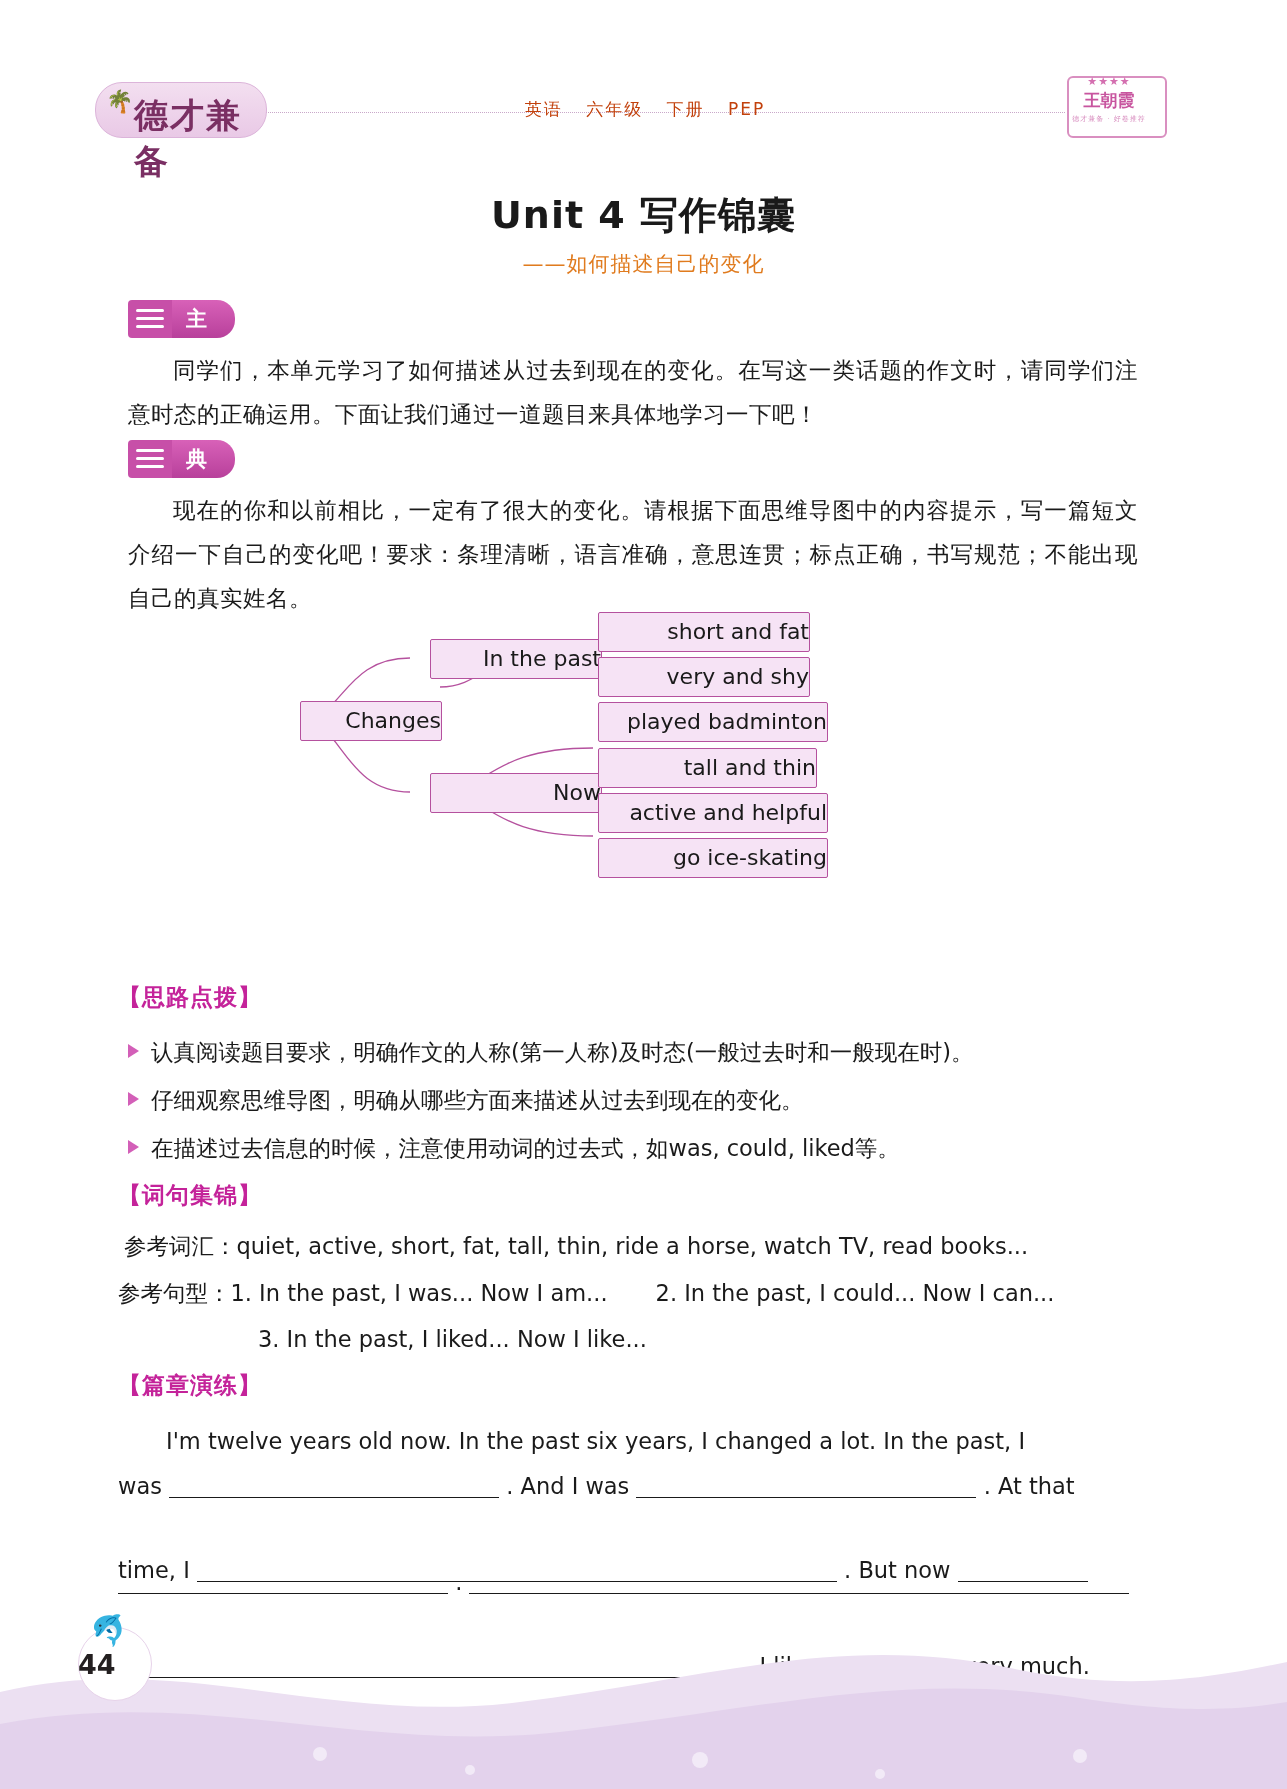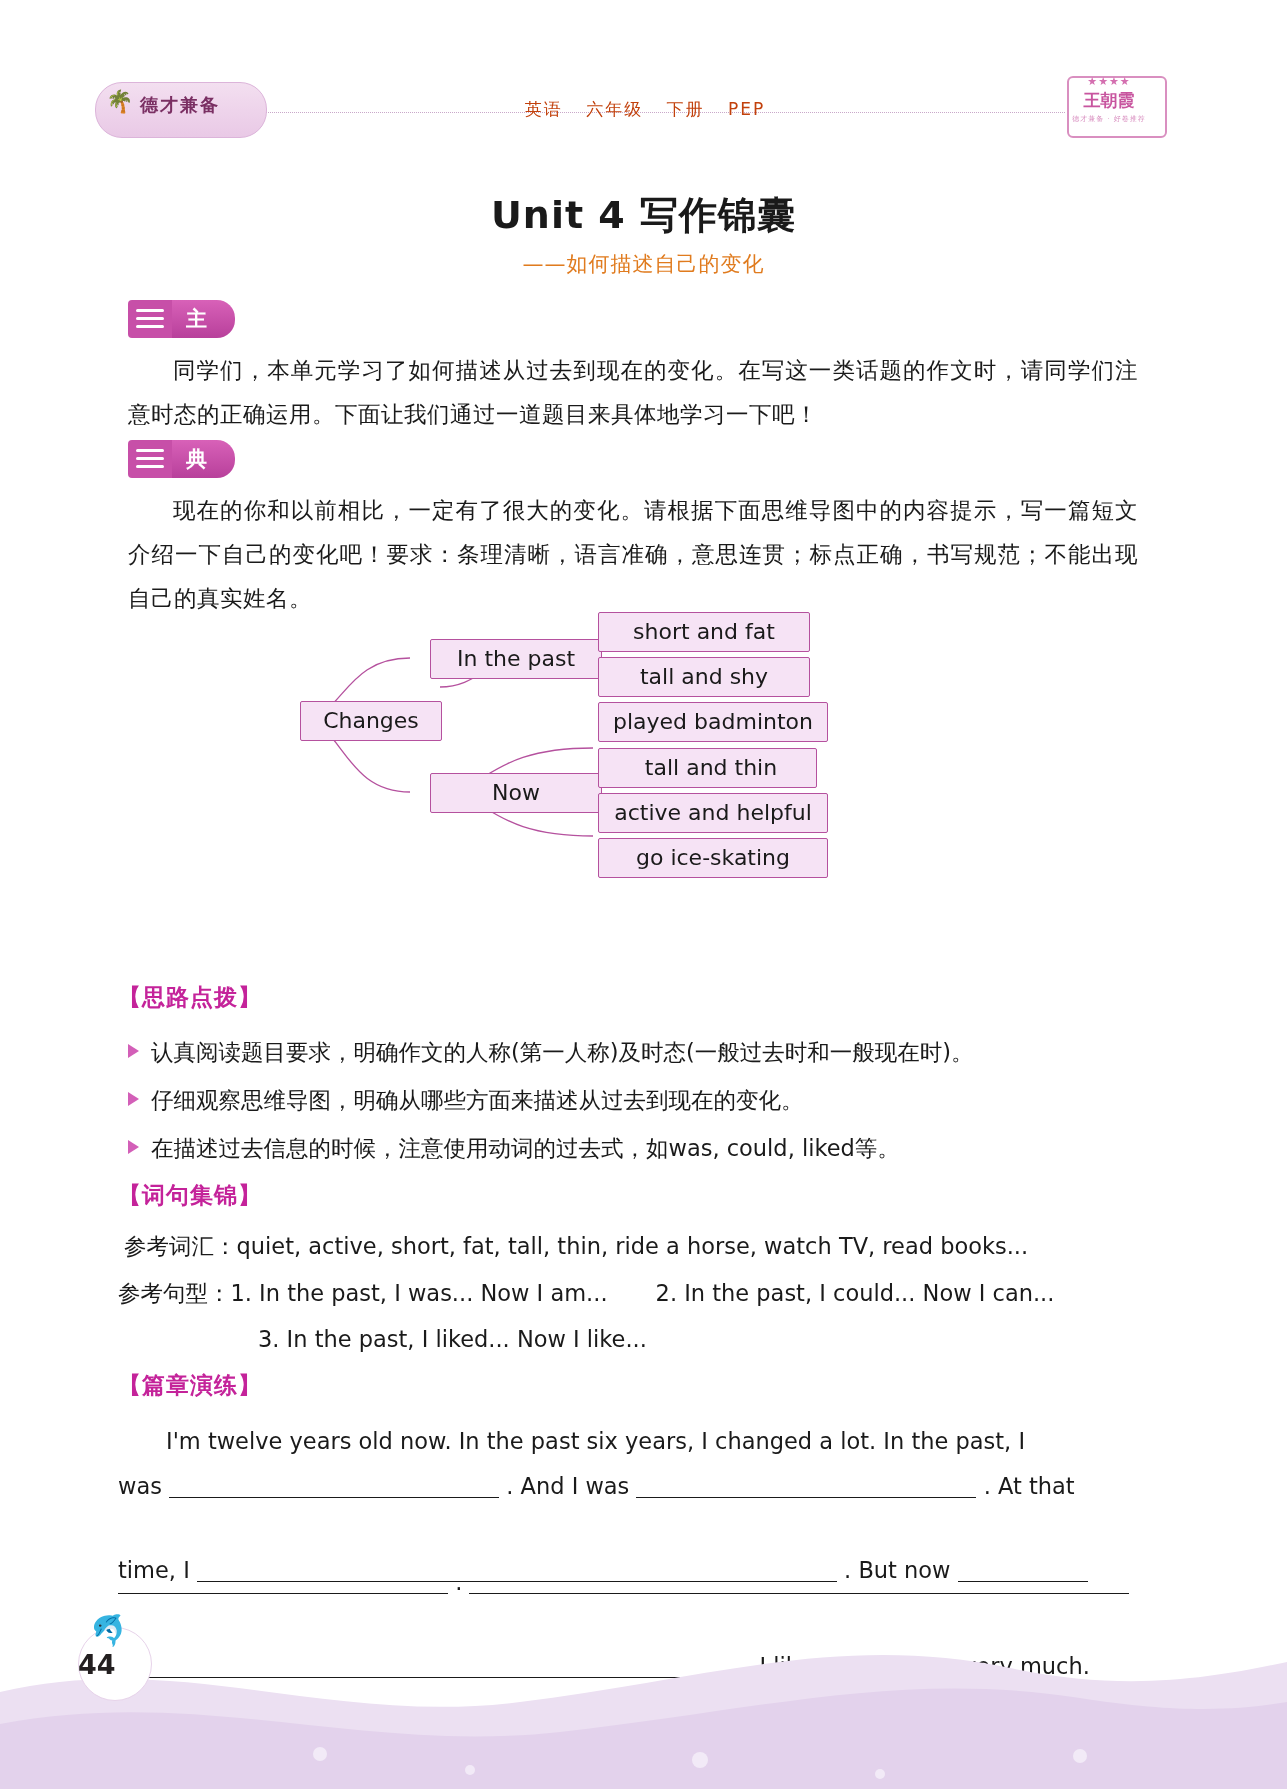--- a/index.html
+++ b/index.html
@@ -46,26 +46,25 @@
     position: absolute;
     left: 10px;
     top: 6px;
     font-size: 22px;
     color: #8e6f93;
   }
   .brand-text {
     position: absolute;
     left: 38px;
     top: 10px;
-    font-size: 18px;
+    font-size: 34px;
     font-weight: bold;
     color: #7a2f63;
     letter-spacing: 2px;
     font-family: "DejaVu Sans", sans-serif;
-    margin-left: 6px;
   }
   .header-center {
     position: absolute;
     top: 20px;
     left: 0;
     width: 1100px;
     text-align: center;
     font-size: 17px;
     color: #c2410c;
     letter-spacing: 2px;
@@ -207,21 +206,21 @@
     width: 1010px;
     height: 290px;
   }
   .node {
     position: absolute;
     background: #f6e3f5;
     border: 1px solid #b5519e;
     color: #1a1a1a;
     font-size: 22px;
     font-family: "DejaVu Sans", sans-serif;
-    text-align: center;
+    text-align: right;
     line-height: 38px;
     height: 38px;
     border-radius: 2px;
     white-space: nowrap;
   }
 
   
   .sub-head {
     position: absolute;
     left: 118px;
@@ -380,21 +379,21 @@
       <path d="M 312 152 L 465 152" stroke="#b5519e" stroke-width="1.3" fill="none"></path>
       <path d="M 312 152 C 360 152 360 196 465 196" stroke="#b5519e" stroke-width="1.3" fill="none"></path>
     </svg>
 
     <div class="node" style="left:172px;top:61px;width:140px;">Changes</div>
 
     <div class="node" style="left:302px;top:-1px;width:170px;">In the past</div>
     <div class="node" style="left:302px;top:133px;width:170px;">Now</div>
 
     <div class="node" style="left:470px;top:-28px;width:210px;">short and fat</div>
-    <div class="node" style="left:470px;top:17px;width:210px;">tall and shy</div>
+    <div class="node" style="left:470px;top:17px;width:210px;">very and shy</div>
     <div class="node" style="left:470px;top:62px;width:228px;">played badminton</div>
 
     <div class="node" style="left:470px;top:108px;width:210px;padding-left:7px;">tall and thin</div>
     <div class="node" style="left:470px;top:153px;width:228px;">active and helpful</div>
     <div class="node" style="left:470px;top:198px;width:228px;">go ice-skating</div>
   </div>
 
   <div class="sub-head" style="top:982px;">【思路点拨】</div>
 
   <div class="bullet-row" style="top:1034px;">

